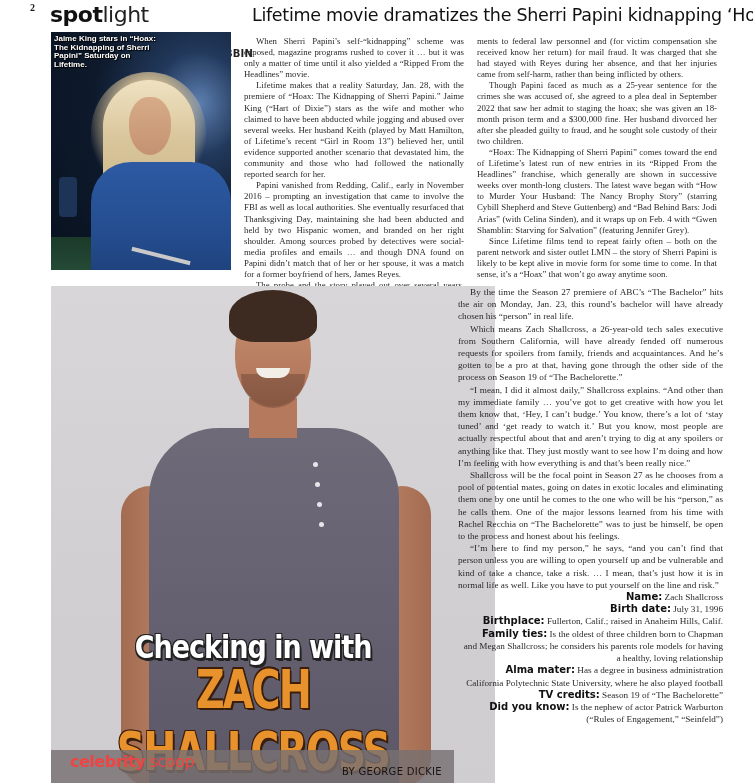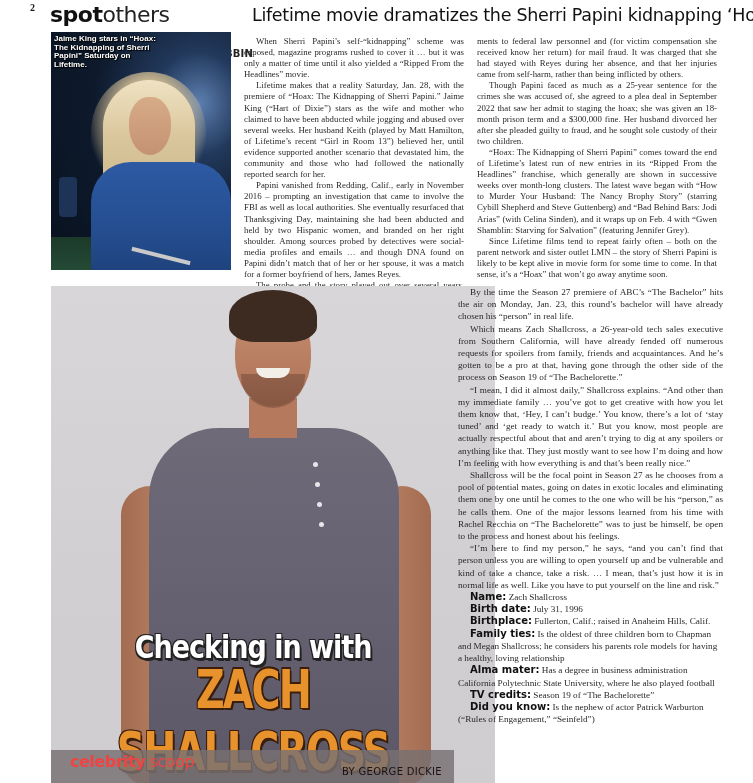--- a/index.html
+++ b/index.html
@@ -52,29 +52,29 @@
     font-size:27px; color:#ffffff; letter-spacing:-1px; text-shadow:2px 2px 0 #222, -1px -1px 0 #222, 1px -1px 0 #222, -1px 1px 0 #222; transform:scaleY(1.15); }
   .zach { position:absolute; left:0; width:404px; top:384px; text-align:center; font-family:"DejaVu Sans", sans-serif; font-weight:bold;
     font-size:43px; color:#e8922e; letter-spacing:-2px; text-shadow:2px 2px 0 #3a1e0a, -1px -1px 0 #3a1e0a, 1px -1px 0 #3a1e0a, -1px 1px 0 #3a1e0a; transform:scaleY(1.25) scaleX(0.92); }
 
   .scoop-bar { position:absolute; left:51px; top:750px; width:403px; height:33px; background:rgba(120,112,114,0.82); }
   .scoop-title { position:absolute; left:8px; top:2px; font-family:"DejaVu Sans", sans-serif; font-size:16px; color:#ef4444; letter-spacing:-0.5px;margin-left:11px; }
   .scoop-title .bold { font-weight:bold; }
   .scoop-title .light { font-weight:normal; }
   .scoop-byline { position:absolute; right:12px; top:16px; font-family:"DejaVu Sans", sans-serif; font-size:10px; font-weight:normal; color:#1b1212; letter-spacing:0.3px; }
 
-  .fact { margin:0; text-indent:12px; text-align:left; }
+  .fact { margin:0; text-indent:12px; text-align:right; }
   .fact .lbl { font-family:"DejaVu Sans", sans-serif; font-weight:bold; font-size:10px; color:#111; }
 </style>
 </head>
 <body>
 
 <div class="page-num">2</div>
 <div class="section-title">
-  <span class="bold">spot</span><span class="light">others</span>
+  <span class="bold">spot</span><span class="light">light</span>
 </div>
 <div class="byline-top">BY JAY BOBBIN</div>
 <div class="headline">Lifetime movie dramatizes the Sherri Papini kidnapping ‘Hoax’</div>
 
 <div class="photo1">
   <div class="glow"></div>
   <div class="lamp"></div>
   <div class="ground"></div>
   <div class="hair"></div>
   <div class="dress"></div>

